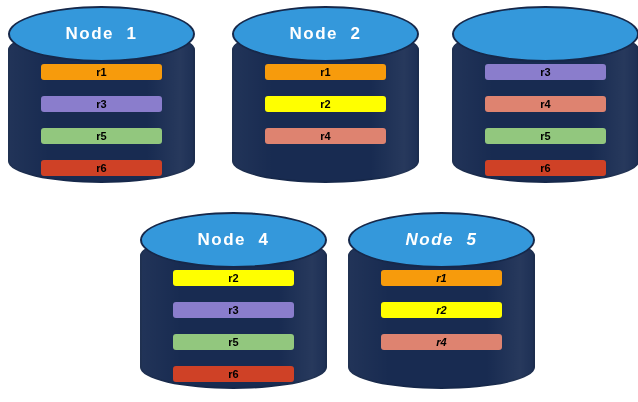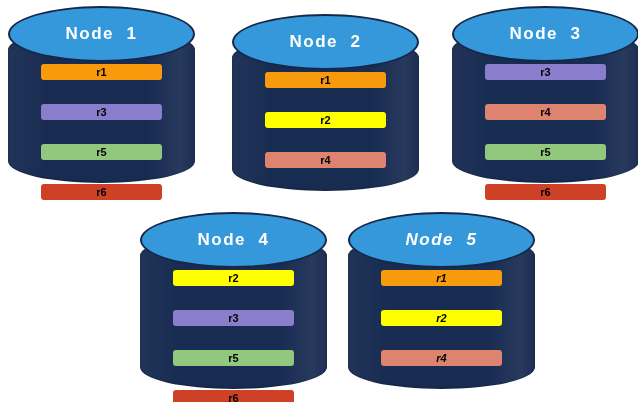--- a/index.html
+++ b/index.html
@@ -87,37 +87,37 @@
   }
 
   
   .replica-stack {
     position: absolute;
     left: 33px;
     top: 58px;
     width: 121px;
     display: flex;
     flex-direction: column;
-    gap: 24px;
+    gap: 16px;
   }
   .replica {
     height: 16px;
     border-radius: 3px;
     display: flex;
     align-items: center;
     justify-content: center;
     font-size: 11px;
     font-weight: bold;
     color: #000000;
     line-height: 1;
   }
 
   
   .n1 { left: 8px;   top: 6px; }
-  .n2 { left: 232px; top: 14px; }
+  .n2 { left: 232px; top: 6px; }
   .n3 { left: 452px; top: 6px; }
   .n4 { left: 128px; top: 212px; margin-left: 12px; }
   .n5 { left: 348px; top: 212px; font-style: italic; }
 </style>
 </head>
 <body>
 
 <div id="diagram">
 
   <div class="node n1">
@@ -142,21 +142,20 @@
         <div class="replica" style="background: rgb(247, 155, 12);">r1</div>
         <div class="replica" style="background: rgb(255, 255, 0);">r2</div>
         <div class="replica" style="background: rgb(222, 131, 112);">r4</div>
       </div>
   </div>
 
   <div class="node n3">
     <div class="cyl-body"></div>
     <div class="cyl-shade"></div>
     <div class="cyl-top"></div>
-    <div class="node-title">Node  3</div>
     <div class="replica-stack">
         <div class="replica" style="background: rgb(138, 125, 204);">r3</div>
         <div class="replica" style="background: rgb(222, 131, 112);">r4</div>
         <div class="replica" style="background: rgb(146, 199, 126);">r5</div>
         <div class="replica" style="background: rgb(207, 65, 38);">r6</div>
       </div>
   </div>
 
   <div class="node n4">
     <div class="cyl-body"></div>

